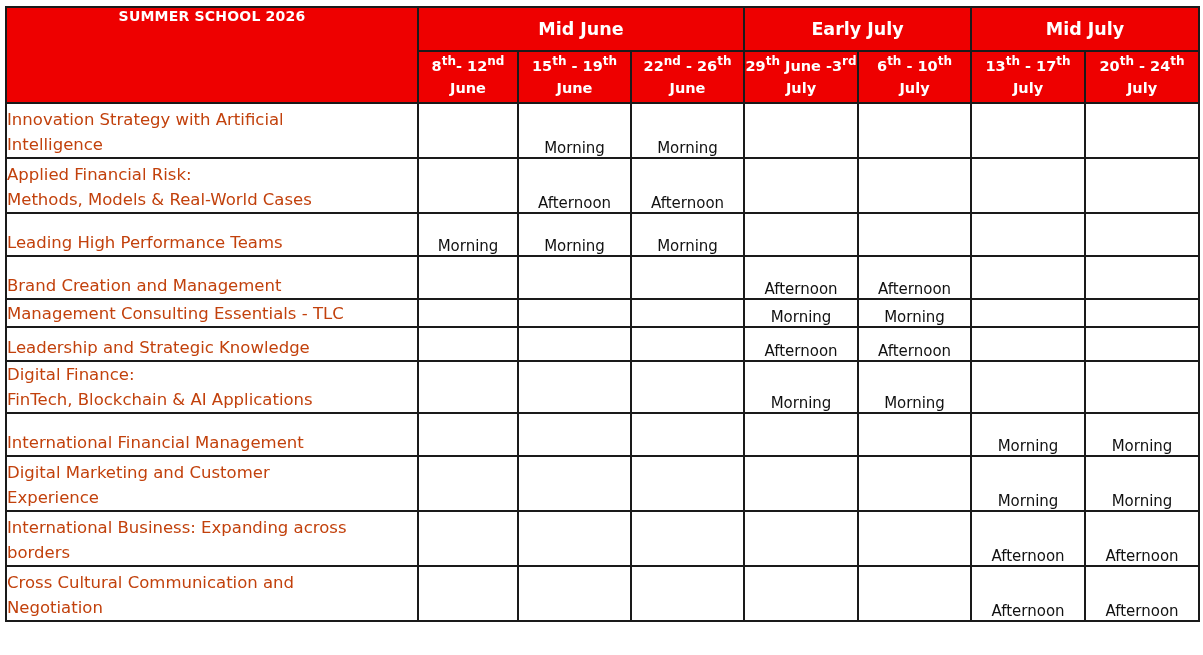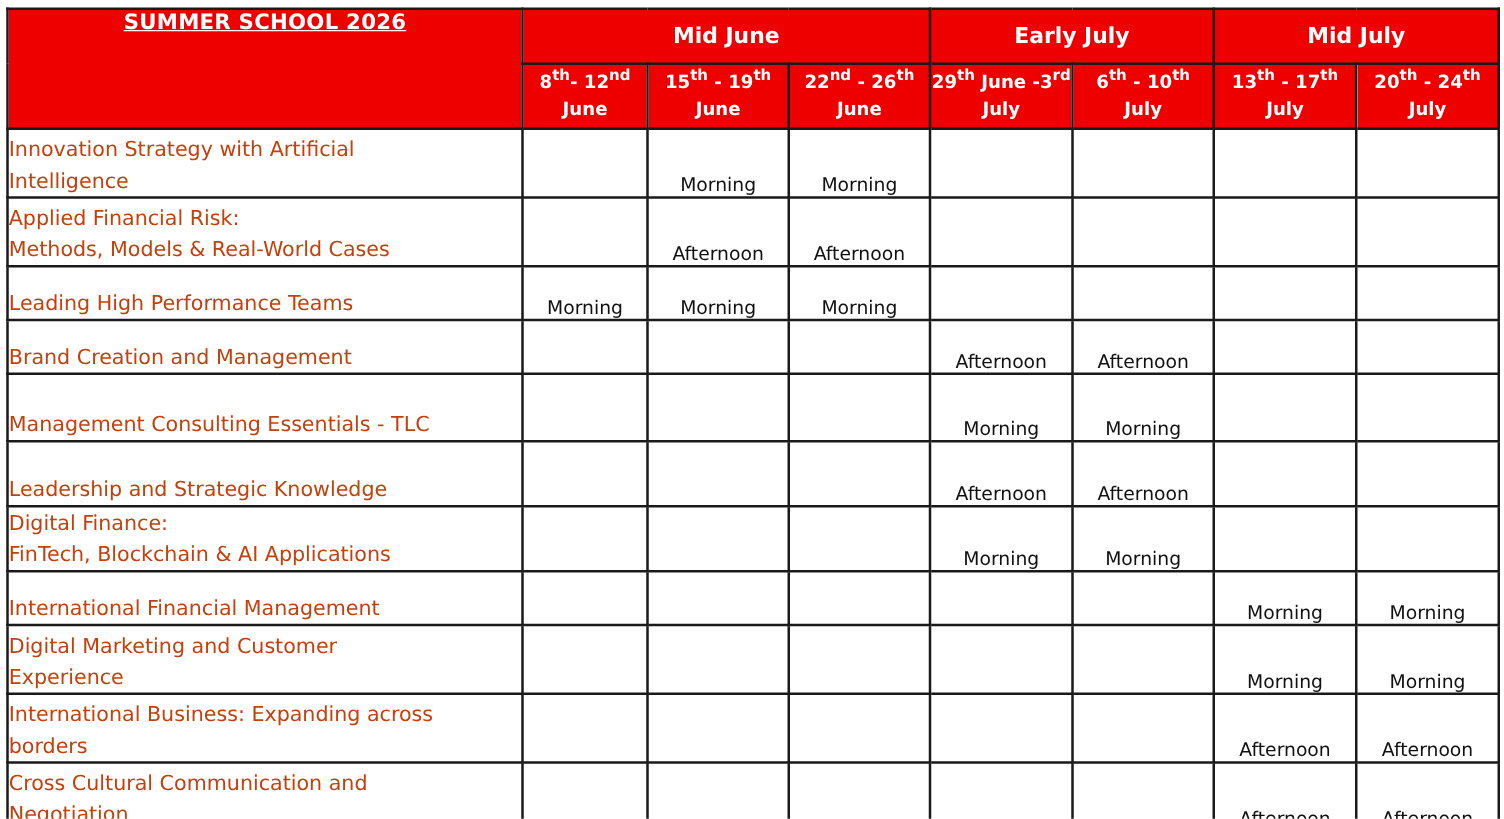--- a/index.html
+++ b/index.html
@@ -30,23 +30,22 @@
     th.hdr {
       background: #ee0000;
       color: #ffffff;
       font-weight: bold;
       text-align: center;
       vertical-align: middle;
     }
     th.title-cell {
       vertical-align: top;
       padding-top: 10px;
-      font-size: 17px;
+      font-size: 14px;
       letter-spacing: 0.2px;
-      text-decoration: underline;
     }
     th.period {
       font-size: 17.5px;
       height: 42px;
     }
     th.week {
       font-size: 14.5px;
       line-height: 22px;
       height: 50px;
     }
@@ -139,31 +138,31 @@
       <tr style="height: 43px;">
         <td class="course">Brand Creation and Management</td>
         <td class="slot"></td>
         <td class="slot"></td>
         <td class="slot"></td>
         <td class="slot">Afternoon</td>
         <td class="slot">Afternoon</td>
         <td class="slot"></td>
         <td class="slot"></td>
       </tr>
-      <tr style="height: 54px;">
+      <tr style="height: 28px;">
         <td class="course">Management Consulting Essentials - TLC</td>
         <td class="slot"></td>
         <td class="slot"></td>
         <td class="slot"></td>
         <td class="slot">Morning</td>
         <td class="slot">Morning</td>
         <td class="slot"></td>
         <td class="slot"></td>
       </tr>
-      <tr style="height: 52px; padding-left: 32px;">
+      <tr style="height: 34px; padding-left: 32px;">
         <td class="course">Leadership and Strategic Knowledge</td>
         <td class="slot"></td>
         <td class="slot"></td>
         <td class="slot"></td>
         <td class="slot">Afternoon</td>
         <td class="slot">Afternoon</td>
         <td class="slot"></td>
         <td class="slot"></td>
       </tr>
       <tr style="height: 42px;">

